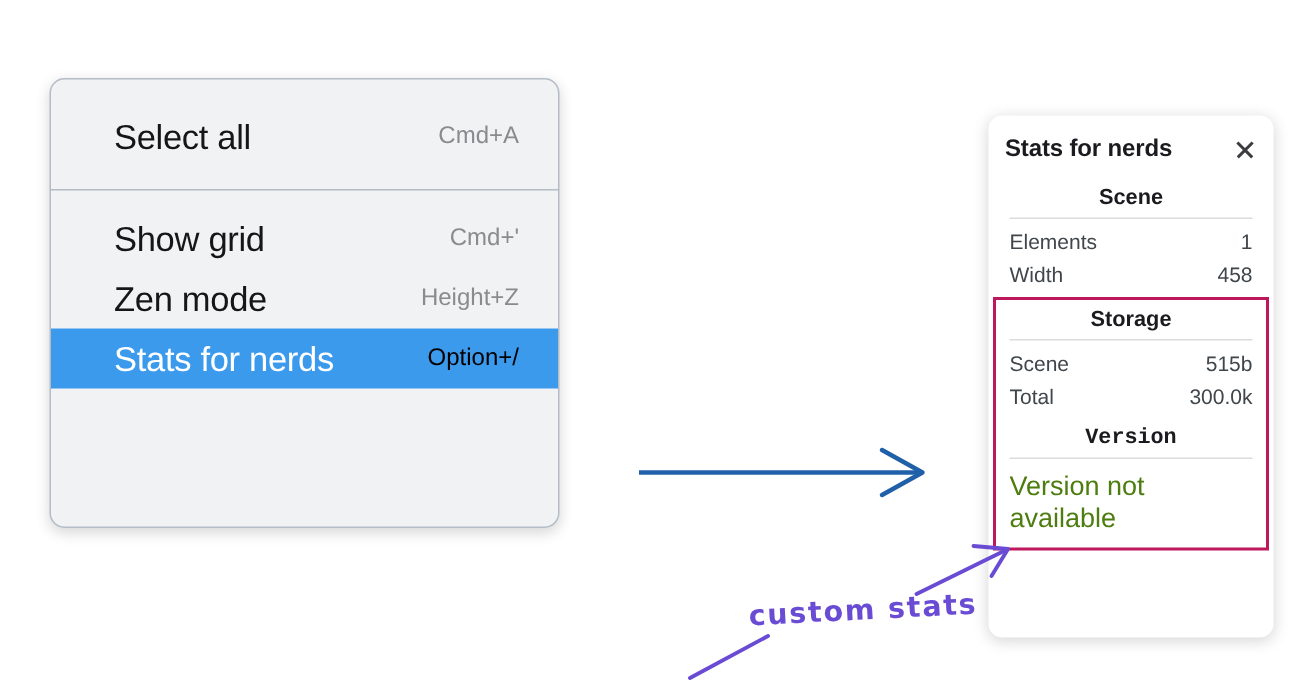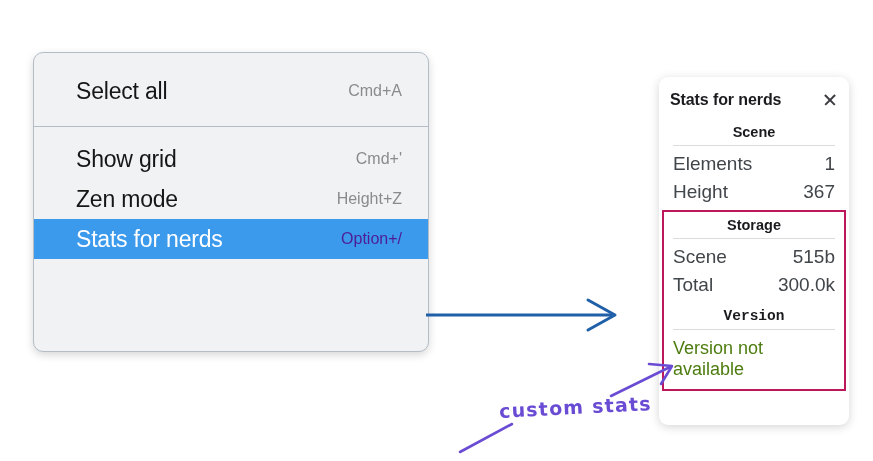--- a/index.html
+++ b/index.html
@@ -14,21 +14,21 @@
     overflow: hidden;
     font-family: "Liberation Sans", sans-serif;
     -webkit-font-smoothing: antialiased;
   }
 
   
   .ctx-menu {
     position: absolute;
     left: 33px;
     top: 52px;
-    width: 396px;
+    width: 340px;
     height: 300px;
     background: #f1f2f4;
     border: 1px solid #b4bcc6;
     border-radius: 10px;
     box-shadow: 0 3px 9px rgba(0,0,0,0.16);
     box-sizing: border-box;
     overflow: hidden;
   }
   .ctx-group {
     padding: 12px 0;
@@ -58,21 +58,21 @@
   }
   .ctx-item .accel {
     font-size: 16px;
     color: #8b8b8e;
     white-space: nowrap;
   }
   .ctx-item.selected {
     background: #3c9aed;
   }
   .ctx-item.selected .label { color: #ffffff; }
-  .ctx-item.selected .accel { color: #4c1d95; }
+  .ctx-item.selected .accel { color: #000000; }
 
   
   .stats-panel {
     position: absolute;
     left: 659px;
     top: 77px;
     width: 190px;
     height: 348px;
     background: #ffffff;
     border-radius: 9px;
@@ -123,21 +123,21 @@
   .hrule {
     height: 1px;
     background: #dcdcdf;
     margin: 0 3px 4px 3px;
   }
   .stat-row {
     display: flex;
     justify-content: space-between;
     align-items: baseline;
     padding: 3px 3px;
-    font-size: 19px;
+    font-size: 14px;
     color: #41464b;
   }
   .stat-row .v { color: #41464b; }
   .single-row {
     padding: 4px 3px;
     font-size: 18px;
     color: #4d7c0f;
   }
 
   
@@ -207,22 +207,22 @@
     <span class="close-icon"></span>
   </div>
 
   <div class="sec-title">Scene</div>
   <div class="hrule"></div>
   <div class="stat-row">
     <span class="k">Elements</span>
     <span class="v">1</span>
   </div>
   <div class="stat-row">
-    <span class="k">Height</span>
-    <span class="v">367</span>
+    <span class="k">Width</span>
+    <span class="v">458</span>
   </div>
 
   <div class="highlight-box">
 
     <div class="sec-title">Storage</div>
     <div class="hrule"></div>
     <div class="stat-row">
       <span class="k">Scene</span>
       <span class="v">515b</span>
     </div>

